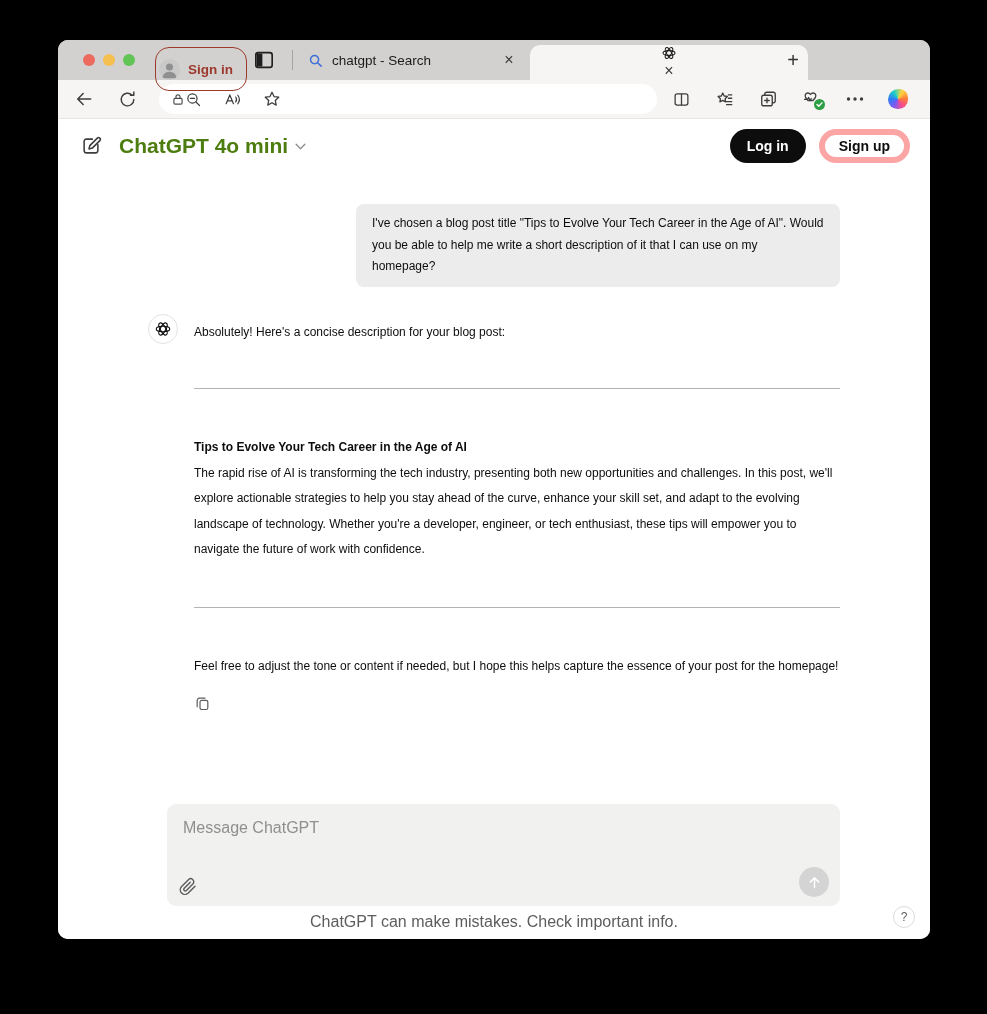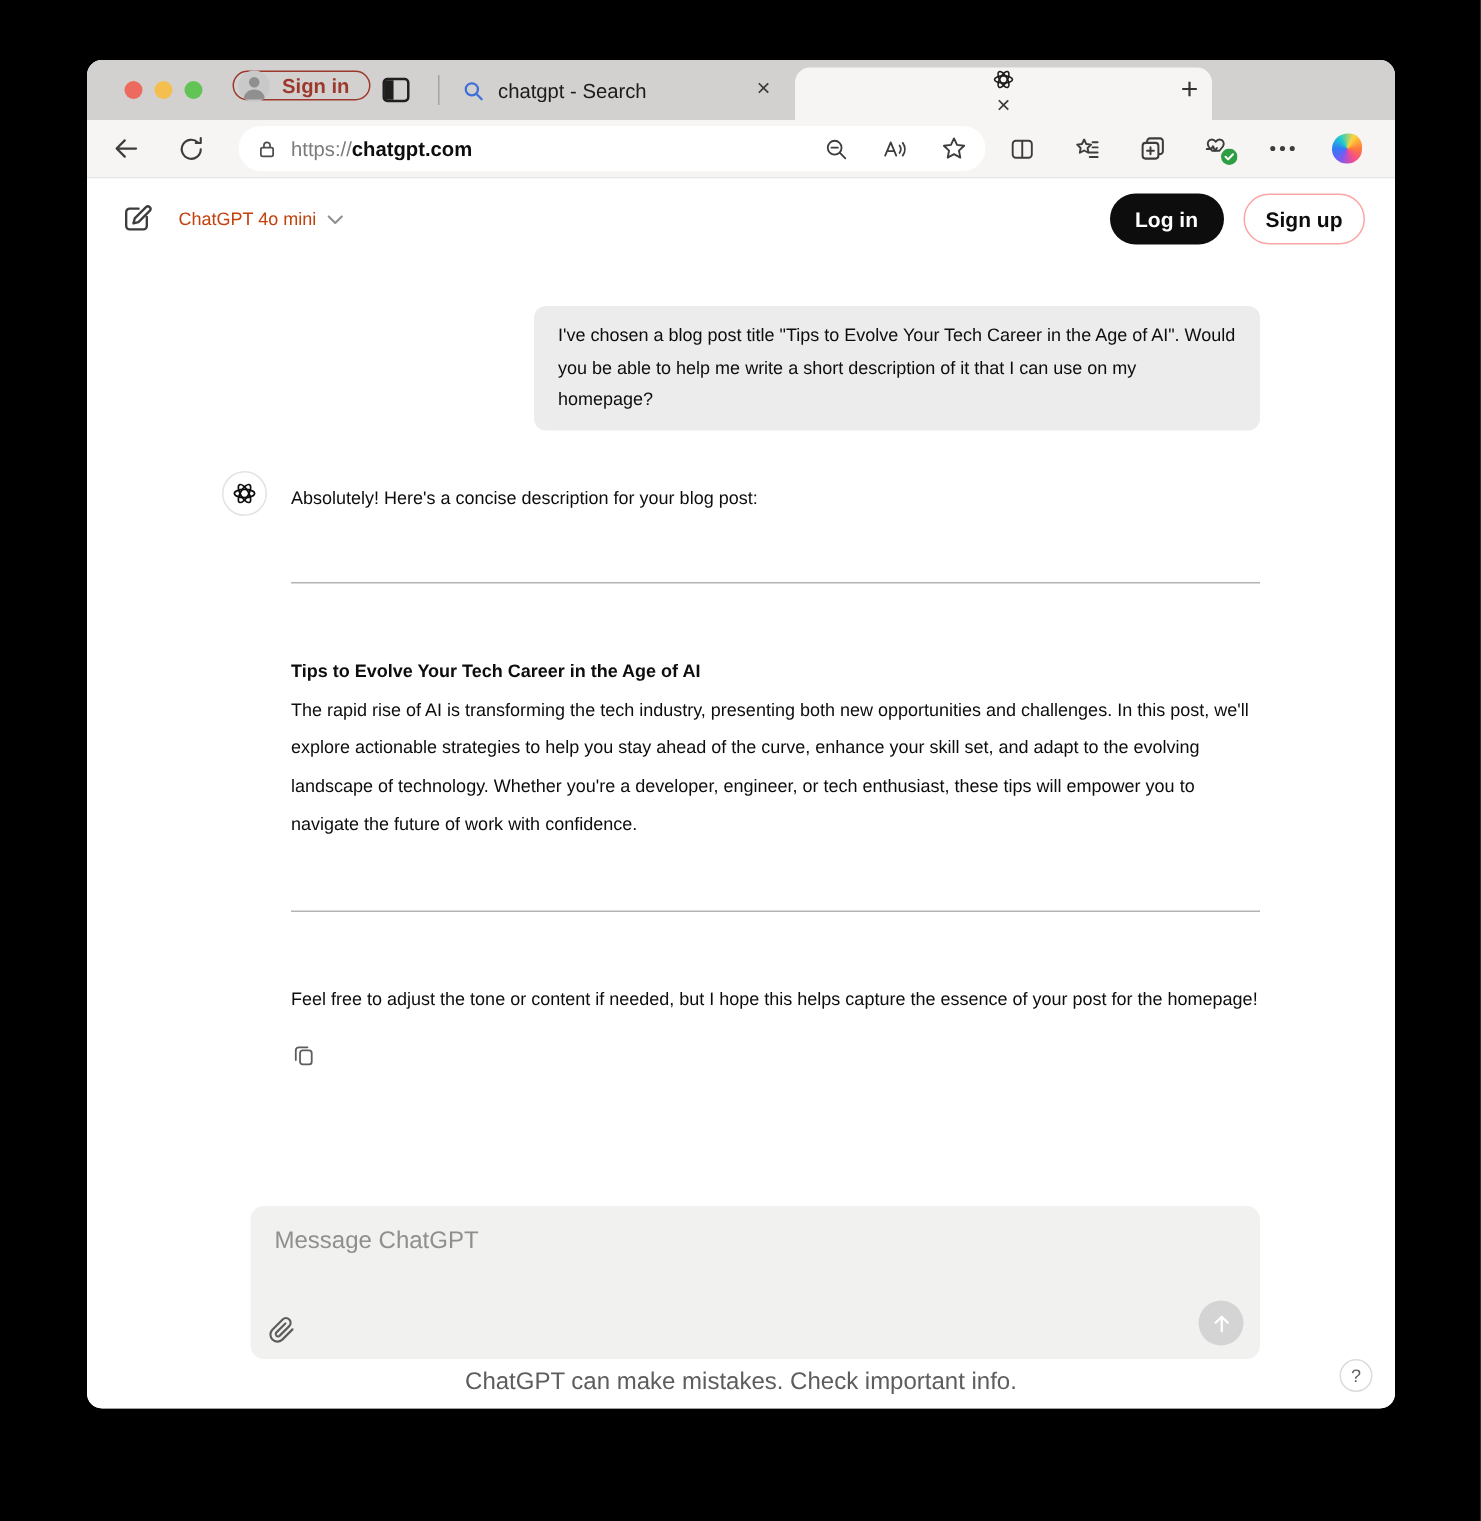--- a/index.html
+++ b/index.html
@@ -8,21 +8,21 @@
             font-family:"Liberation Sans", sans-serif; }
   .window { position:absolute; left:58px; top:40px; width:872px; height:899px;
             border-radius:10px; overflow:hidden; background:#fff;
             box-shadow:0 18px 60px rgba(0,0,0,0.6); display:flex; flex-direction:column; }
 
   
   .tabbar { position:relative; flex:0 0 40px; background:#d3d1cf; }
   .traffic { position:absolute; left:25px; top:14px; display:flex; gap:8px; }
   .tl { width:12px; height:12px; border-radius:50%; }
   .tl.red { background:#ec6a5e; } .tl.yellow { background:#f4bf4f; } .tl.green { background:#61c454; }
-  .signin-pill { position:absolute; left:97px; top:7px; height:20px; border:1.5px solid #9c392c;
+  .signin-pill { position:absolute; left:97px; top:7px; height:44px; border:1.5px solid #9c392c;
                  border-radius:14px; display:flex; align-items:center; gap:8px; padding:0 13px 0 3px;
                  color:#9c392c; font-size:13.5px; font-weight:700; background:transparent; cursor:pointer; }
   .mini-avatar { width:21px; height:21px; border-radius:50%; background:#c9c9c9; overflow:hidden;
                  display:flex; align-items:center; justify-content:center; }
   .tab-actions { position:absolute; left:196px; top:10px; width:22px; height:20px; border:none;
                  background:none; color:#1f1f1f; cursor:pointer; }
   .vsep { position:absolute; left:234px; top:10px; width:1px; height:20px; background:#a6a4a2; }
   .tab { position:absolute; top:0; height:40px; display:flex; align-items:center; font-size:13.5px; color:#1b1b1b; }
   .tab-inactive { left:242px; width:226px; padding:0 8px; }
   .tab-active { left:472px; top:5px; height:35px; width:278px; background:#f7f5f3;
@@ -46,27 +46,27 @@
   .pill-icons { display:flex; align-items:center; gap:21px; color:#3d3d3d; }
   .tb-right { display:flex; align-items:center; gap:24px; margin-left:15px; color:#3d3d3d; }
   .copilot { width:20px; height:20px; border-radius:55% 45% 50% 50%;
              background:conic-gradient(from 210deg,#7a5af5,#2f7cf6,#1fd0c9,#ffd43b,#ff7a3d,#f54b8f,#7a5af5); }
 
   
   .page { position:relative; flex:1; background:#fff; overflow:hidden; }
   .chat-header { height:54px; display:flex; align-items:center; padding:0 20px 0 22px; }
   .icon-btn { border:none; background:none; color:#3d3d3d; cursor:pointer; padding:0; display:flex; }
   .model { margin-left:17px; display:flex; align-items:center; gap:7px; cursor:pointer; border:none; background:none; }
-  .model-name { font-size:12px; font-weight:400; color:#c2410c; }
+  .model-name { font-size:21px; font-weight:700; color:#4d7c0f; }
   .model .chev { color:#8f8f8f; }
   .hdr-spacer { flex:1; }
   .btn-login { height:34px; padding:0 17px; background:#0d0d0d; color:#fff; border:none;
                border-radius:18px; font-size:14px; font-weight:700; cursor:pointer; font-family:inherit; }
   .btn-signup { height:34px; padding:0 14px; margin-left:13px; background:#fff; color:#0d0d0d;
-                border:1px solid #fca5a5; border-radius:18px; font-size:14px; font-weight:700;
+                border:6px solid #fca5a5; border-radius:18px; font-size:14px; font-weight:700;
                 cursor:pointer; font-family:inherit; }
 
   .chat-col { margin:0 90px; position:relative; color:#0d0d0d; }
   .user-row { display:flex; justify-content:flex-end; margin-top:31px; }
   .bubble { max-width:484px; background:#ececec; border-radius:8px; padding:9px 16px;
             font-size:12px; line-height:21.7px; }
   .assistant { margin-top:33px; position:relative; padding-left:46px; font-size:12px; }
   .avatar { position:absolute; left:0; top:-6px; width:30px; height:30px; border:1px solid #e3e3e3;
             border-radius:50%; display:flex; align-items:center; justify-content:center; background:#fff; }
   .intro { line-height:24px; }
@@ -160,21 +160,20 @@
             <path d="M20 12a8 8 0 1 1-2.4-5.7" fill="none" stroke="currentColor" stroke-width="1.8" stroke-linecap="round"></path>
             <path d="M20 2.5v4.2h-4.2" fill="none" stroke="currentColor" stroke-width="1.8" stroke-linecap="round" stroke-linejoin="round"></path>
           </svg>
       </button>
 
       <div class="urlpill">
         <svg width="14" height="15" viewBox="0 0 24 24">
             <rect x="5" y="10" width="14" height="10" rx="2" fill="none" stroke="#4d4d4d" stroke-width="2"></rect>
             <path d="M8.5 10V7.5a3.5 3.5 0 0 1 7 0V10" fill="none" stroke="#4d4d4d" stroke-width="2"></path>
           </svg>
-        <span class="url-text"><span>https://</span><b>chatgpt.com</b></span>
         <span class="pill-icons">
           <button class="tb-btn" style="margin:0">
             <svg width="17" height="17" viewBox="0 0 24 24">
                 <circle cx="10.5" cy="10.5" r="6.5" fill="none" stroke="currentColor" stroke-width="1.7"></circle>
                 <path d="M15.5 15.5 20.5 20.5M7.5 10.5h6" stroke="currentColor" stroke-width="1.7" stroke-linecap="round" fill="none"></path>
               </svg>
           </button>
           <button class="tb-btn" style="margin:0">
             <svg width="19" height="17" viewBox="0 0 24 24">
                 <path d="M3 18 8.2 5.5 13.4 18M5 13.8h6.4" fill="none" stroke="currentColor" stroke-width="1.7" stroke-linecap="round" stroke-linejoin="round"></path>

